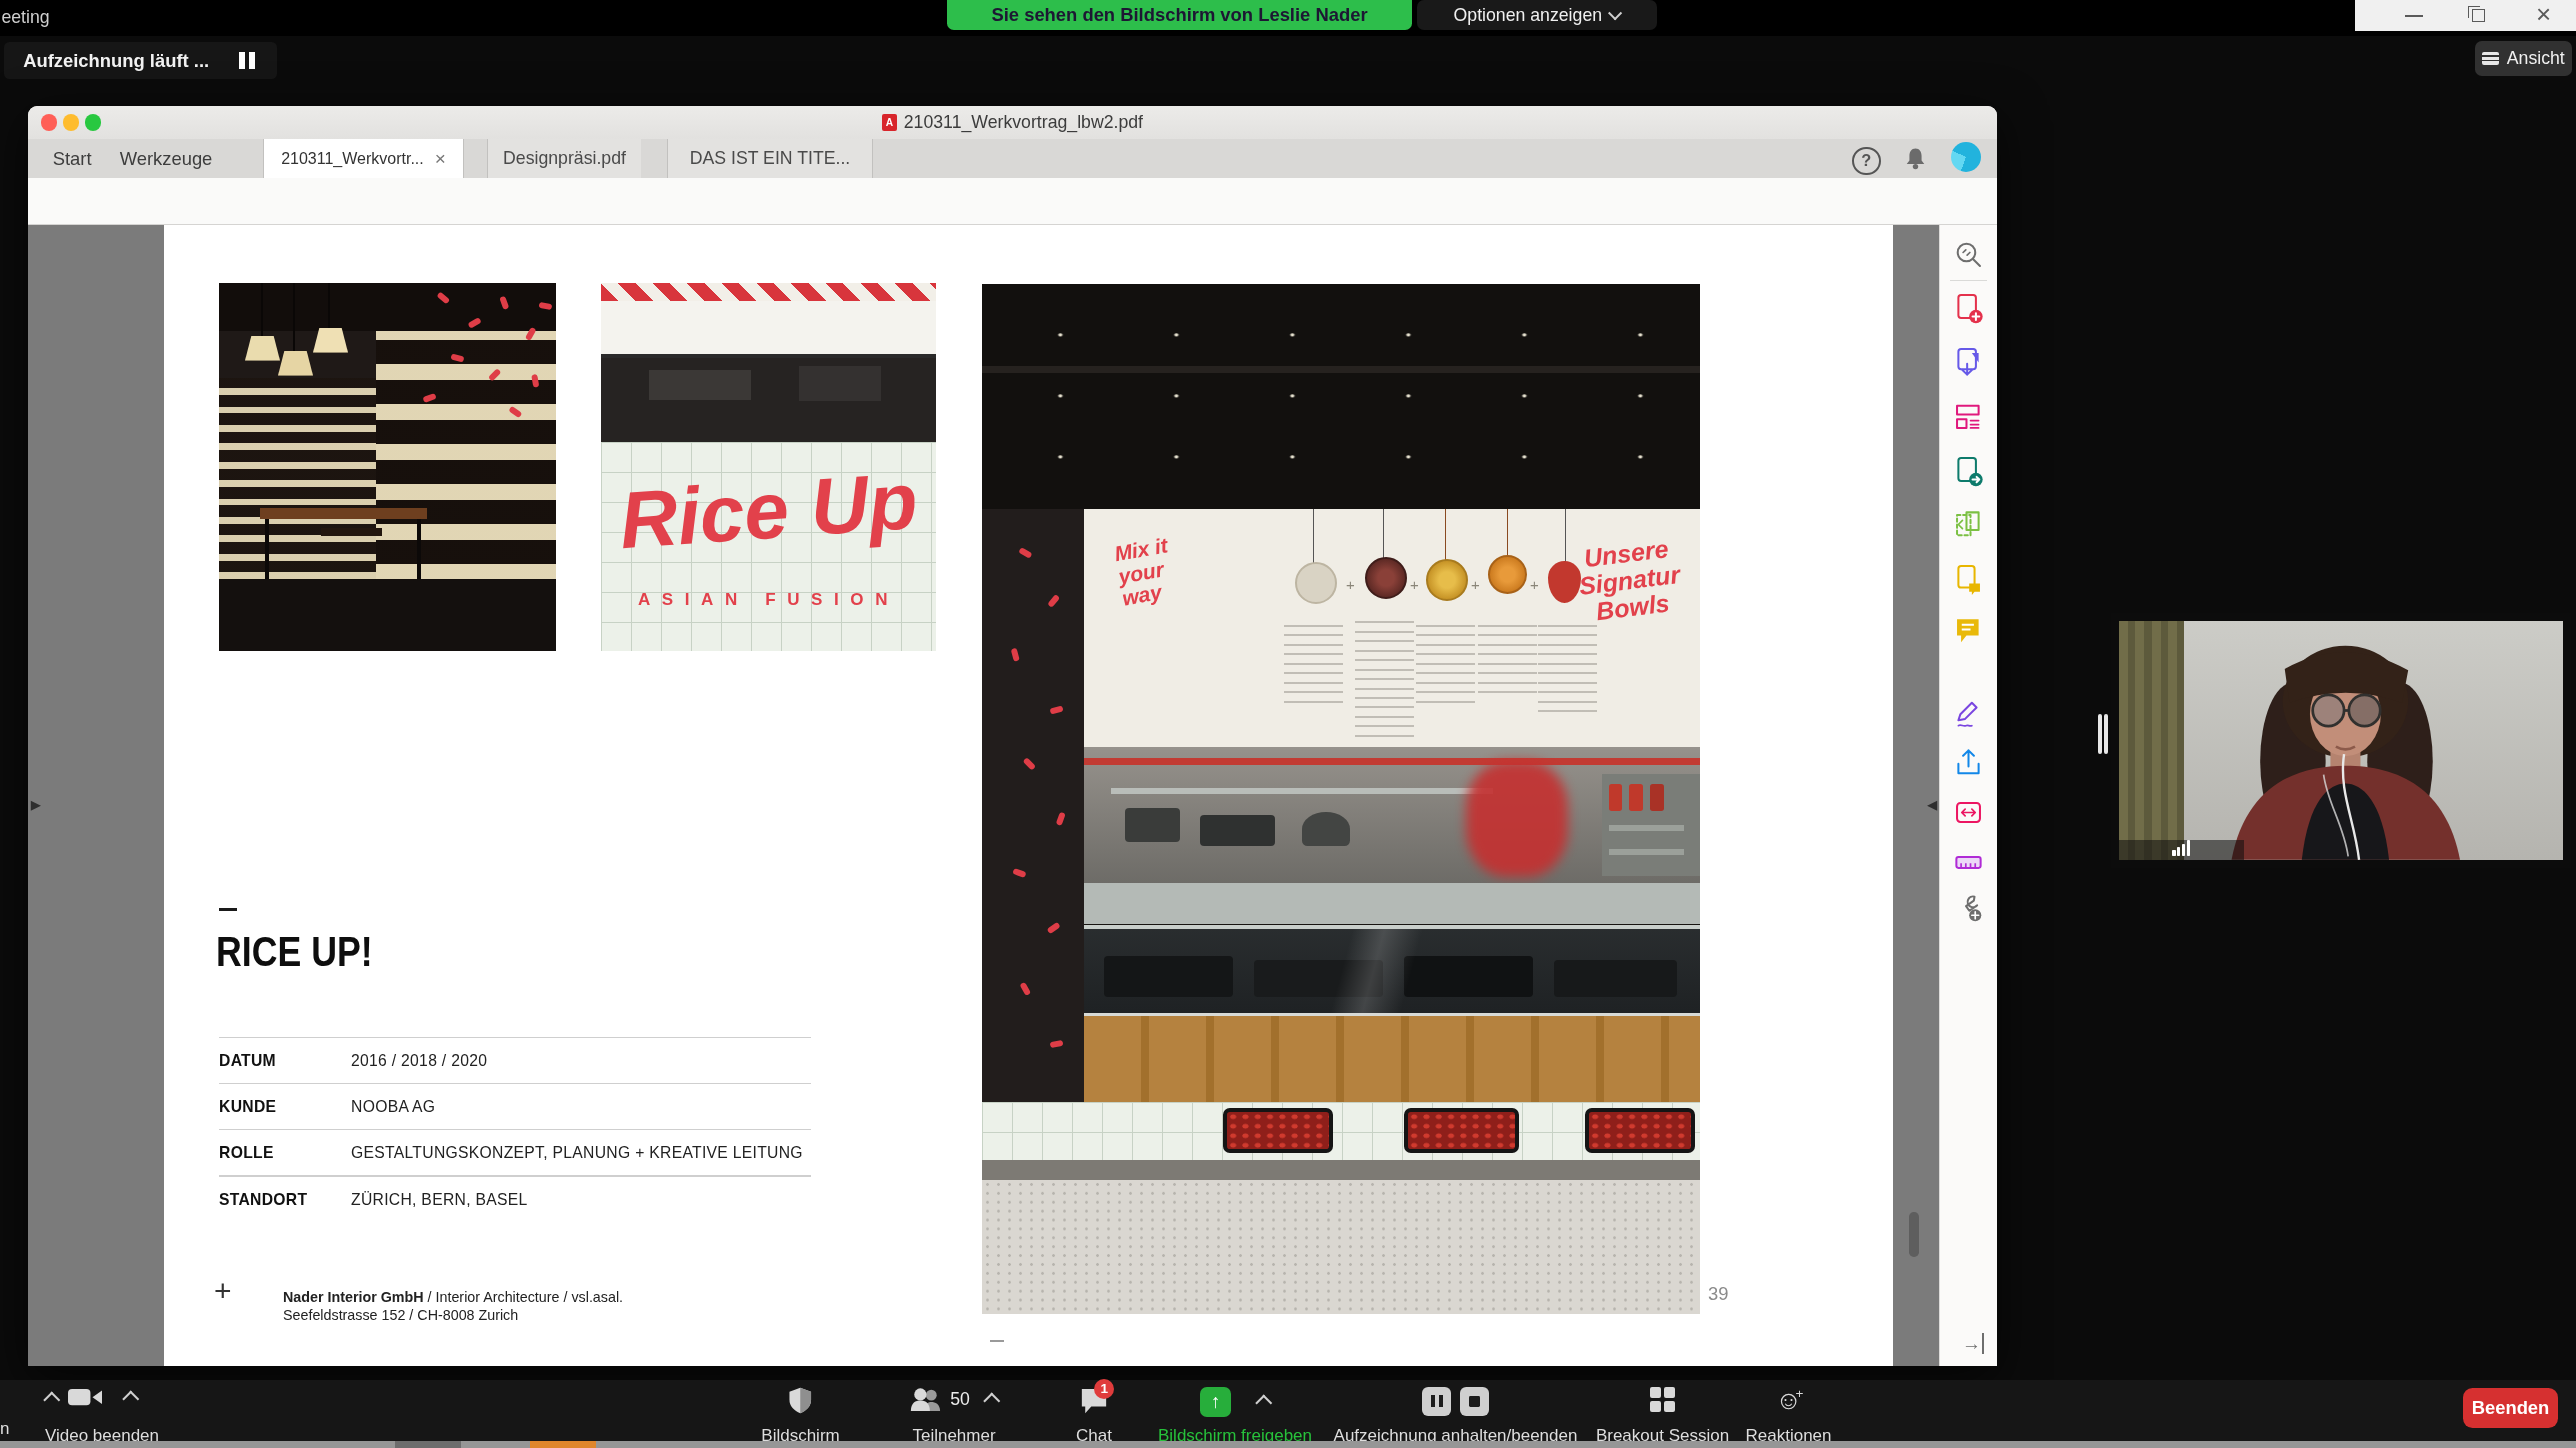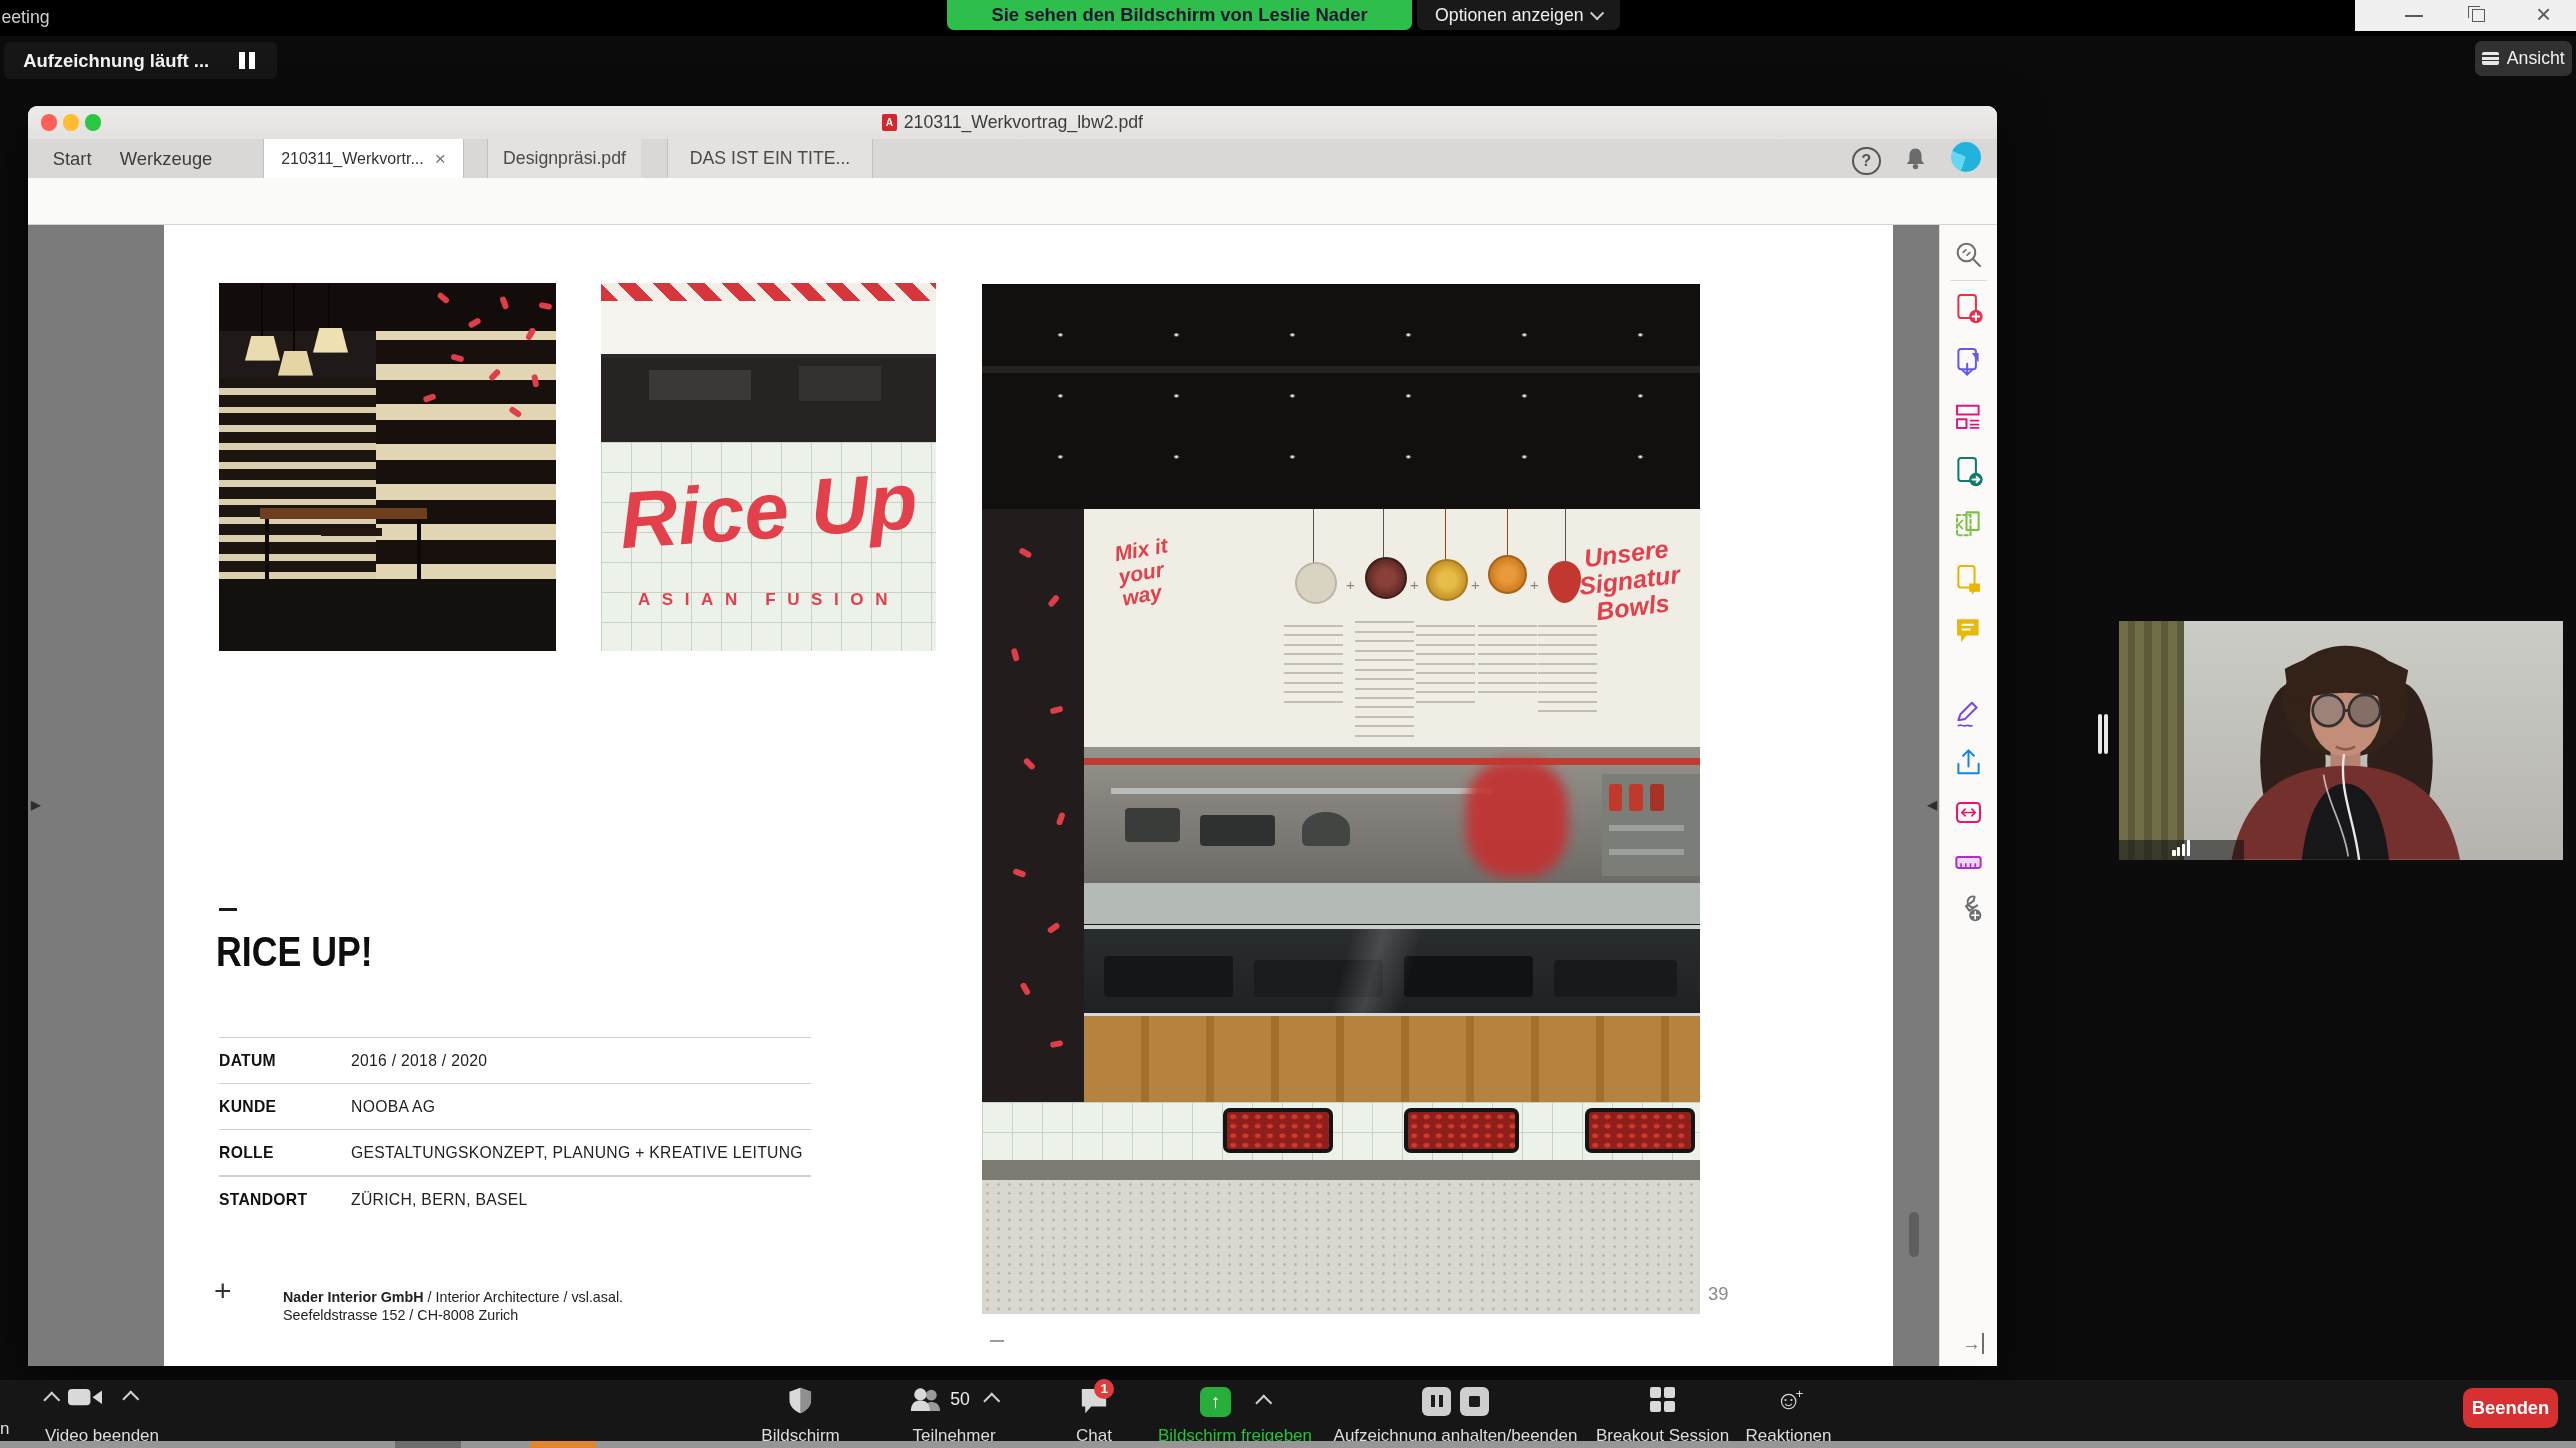--- a/index.html
+++ b/index.html
@@ -42,21 +42,21 @@
 </style>
 </head>
 <body>
 
 <div id="root">
 
   <div class="abs ztop" style="left:0;top:0;width:2576px;height:36px;">
     <span class="abs" style="left:1.4px;top:6.8px;font-size:17.7px;color:#cfcfcf;">eeting</span>
   </div>
   <div class="abs ctr banner" style="left:947px;top:0;width:465px;height:30px;">Sie sehen den Bildschirm von Leslie Nader</div>
-  <div class="abs ctr optbtn" style="left:1417px;top:0;width:203px;height:30px;">
+  <div class="abs ctr optbtn" style="left:1417px;top:0;width:240px;height:30px;border-radius:7px;">
     <span>Optionen anzeigen</span>
     <span class="caret-dn-l" style="margin-top:-4.1px;"></span>
   </div>
 
   <div class="abs" style="left:2355px;top:0;width:221px;height:31px;background:#f0f0f0;">
     <div class="abs" style="left:50px;top:15px;width:17.7px;height:2px;background:#5a5a5a;"></div>
     <div class="abs" style="left:117px;top:8.9px;width:11px;height:11px;border:1.4px solid #5a5a5a;background:#f0f0f0;"></div>
     <div class="abs" style="left:113px;top:5.5px;width:11px;height:11px;border:1.4px solid #5a5a5a;border-right:none;border-bottom:none;"></div>
     <div class="abs ctr" style="left:174px;top:0;width:29px;height:29px;font-size:26px;color:#5a5a5a;">×</div>
   </div>

